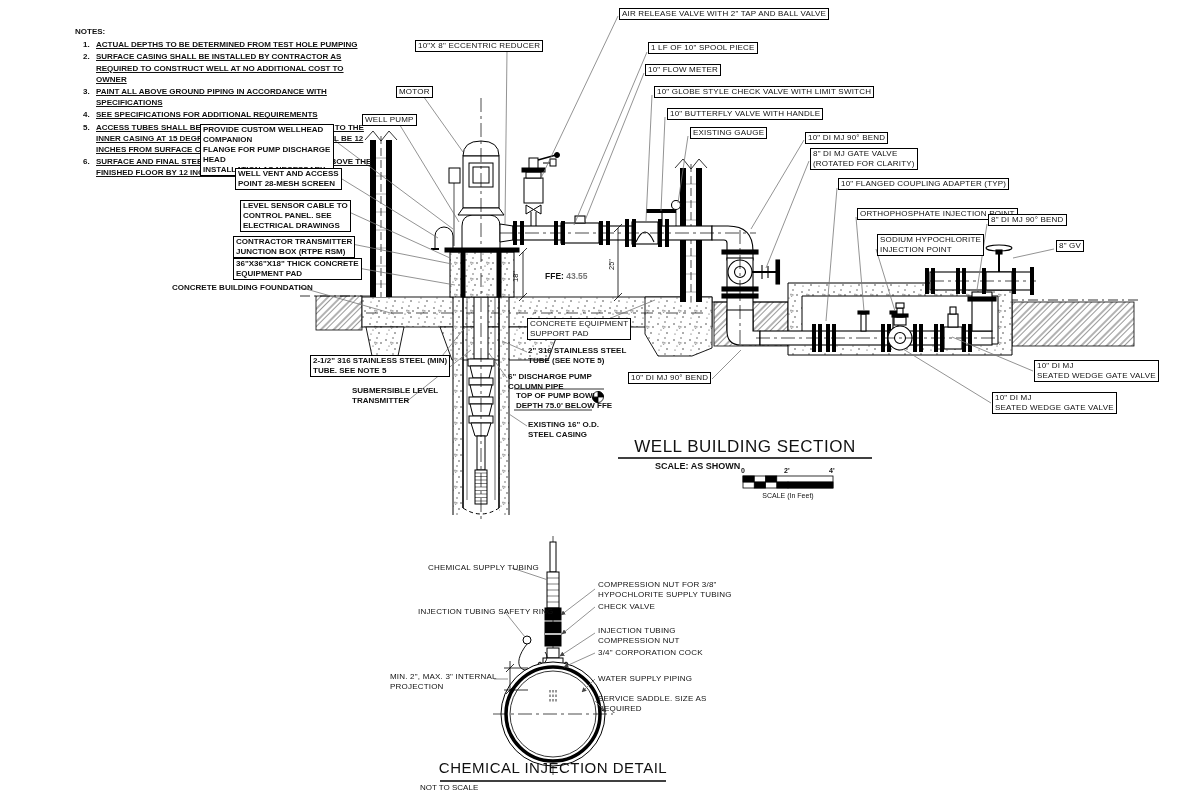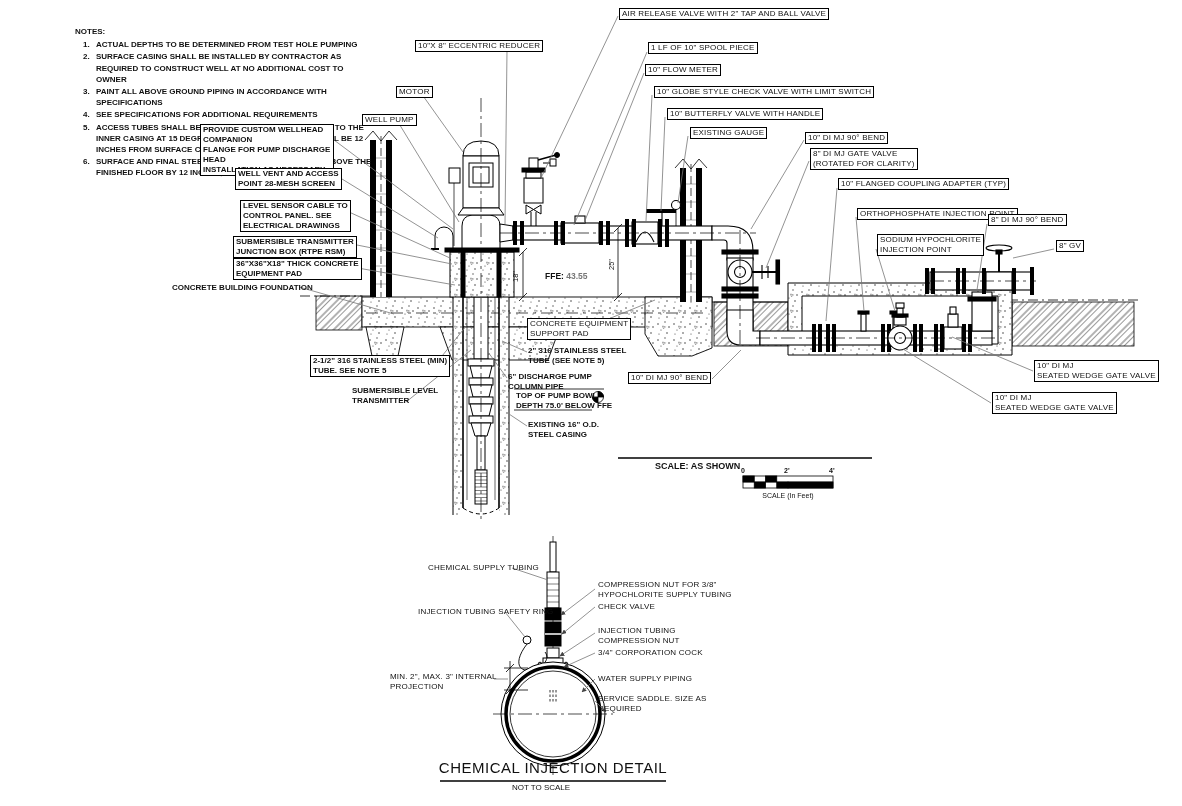--- a/index.html
+++ b/index.html
@@ -5,21 +5,21 @@
   html,body{margin:0;padding:0;background:#fff;}
   .canvas{position:relative;width:1182px;height:806px;background:#fff;overflow:hidden;
           font-family:"Liberation Sans",sans-serif;color:#111;}
   svg.lines{position:absolute;left:0;top:0;}
   .lbl{position:absolute;font:700 8px/1.25 "Liberation Sans",sans-serif;color:#111;
        white-space:pre-line;z-index:3;}
   .cad{font-weight:400;letter-spacing:.2px;}
   .box{border:1px solid #000;background:#fff;padding:0 2px;}
   .notes{position:absolute;left:75px;top:26px;width:300px;font:700 8px/1.4 "Liberation Sans",sans-serif;z-index:3;}
   .notes ol{margin:2px 0 0 0;padding-left:17px;}
-  .notes li{margin:0 0 1px 0;padding-left:4px;}
+  .notes li{margin:0 0 1px 0;padding-left:4px;text-decoration:underline;}
   .sec-title{position:absolute;font:400 17px/1.1 "Liberation Sans",sans-serif;letter-spacing:.5px;
              text-align:center;z-index:3;}
   .sub{position:absolute;font:700 9px/1.1 "Liberation Sans",sans-serif;z-index:3;}
   .tick{position:absolute;font:700 7px/1 "Liberation Sans",sans-serif;z-index:3;}
   .rot{transform:rotate(-90deg);transform-origin:left top;font:400 7.5px/1 "Liberation Sans",sans-serif;}
   .ffe{position:absolute;font:700 8.5px/1 "Liberation Sans",sans-serif;z-index:3;}
   .ffe .val{font-weight:700;color:#777;}
 </style>
 </head>
 <body>
@@ -367,21 +367,21 @@
 <div class="lbl box cad" style="left:396px;top:86px">MOTOR</div>
 <div class="lbl box cad" style="left:362px;top:114px">WELL PUMP</div>
 <div class="lbl box" style="left:200px;top:124px;width:128px">PROVIDE CUSTOM WELLHEAD COMPANION
 FLANGE FOR PUMP DISCHARGE HEAD
 INSTALLATION AS NECESSARY</div>
 <div class="lbl box" style="left:235px;top:168px">WELL VENT AND ACCESS
 POINT 28-MESH SCREEN</div>
 <div class="lbl box" style="left:240px;top:200px">LEVEL SENSOR CABLE TO
 CONTROL PANEL. SEE
 ELECTRICAL DRAWINGS</div>
-<div class="lbl box" style="left:233px;top:236px">SUBMERSIBLE TRANSMITTER
+<div class="lbl box" style="left:233px;top:236px">CONTRACTOR TRANSMITTER
 JUNCTION BOX (RTPE RSM)</div>
 <div class="lbl box" style="left:233px;top:258px">36"X36"X18" THICK CONCRETE
 EQUIPMENT PAD</div>
 <div class="lbl" style="left:172px;top:283px">CONCRETE BUILDING FOUNDATION</div>
 <div class="lbl box" style="left:310px;top:355px">2-1/2" 316 STAINLESS STEEL (MIN)
 TUBE. SEE NOTE 5</div>
 <div class="lbl" style="left:352px;top:386px">SUBMERSIBLE LEVEL
 TRANSMITTER</div>
 <div class="lbl box cad" style="left:527px;top:318px">CONCRETE EQUIPMENT
 SUPPORT PAD</div>
@@ -408,20 +408,21 @@
 <div class="lbl box cad" style="left:992px;top:392px">10" DI MJ
 SEATED WEDGE GATE VALVE</div>
 
 <div class="ffe" style="left:545px;top:272px">
   <span>FFE:</span>
   <span class="val">43.55</span>
 </div>
 <div class="lbl rot" style="left:512px;top:282px">18"</div>
 <div class="lbl rot" style="left:608px;top:270px">25"</div>
 
+<div class="sec-title" style="left:600px;top:438px;width:290px">WELL BUILDING SECTION</div>
 <div class="sub" style="left:655px;top:462px">SCALE: AS SHOWN</div>
 <div class="tick" style="left:741px;top:467px">0</div>
 <div class="tick" style="left:784px;top:467px">2'</div>
 <div class="tick" style="left:829px;top:467px">4'</div>
 <div class="tick" style="left:743px;top:492px;width:90px;text-align:center;font-weight:400">SCALE (In Feet)</div>
 
 <div class="lbl cad" style="left:428px;top:563px">CHEMICAL SUPPLY TUBING</div>
 <div class="lbl cad" style="left:418px;top:607px">INJECTION TUBING SAFETY RING</div>
 <div class="lbl cad" style="left:598px;top:580px">COMPRESSION NUT FOR 3/8"
 HYPOCHLORITE SUPPLY TUBING</div>
@@ -429,15 +430,15 @@
 <div class="lbl cad" style="left:598px;top:626px">INJECTION TUBING
 COMPRESSION NUT</div>
 <div class="lbl cad" style="left:598px;top:648px">3/4" CORPORATION COCK</div>
 <div class="lbl cad" style="left:598px;top:674px">WATER SUPPLY PIPING</div>
 <div class="lbl cad" style="left:598px;top:694px">SERVICE SADDLE. SIZE AS
 REQUIRED</div>
 <div class="lbl cad" style="left:390px;top:672px">MIN. 2", MAX. 3" INTERNAL
 PROJECTION</div>
 
 <div class="sec-title" style="left:420px;top:760px;width:266px;font-size:15px">CHEMICAL INJECTION DETAIL</div>
-<div class="sub" style="left:408px;top:784px;width:266px;text-align:center;font-weight:400;font-size:8px">NOT TO SCALE</div>
+<div class="sub" style="left:420px;top:784px;width:266px;text-align:left;font-weight:400;font-size:8px">NOT TO SCALE</div>
 
 </div>
 
 </body></html>

